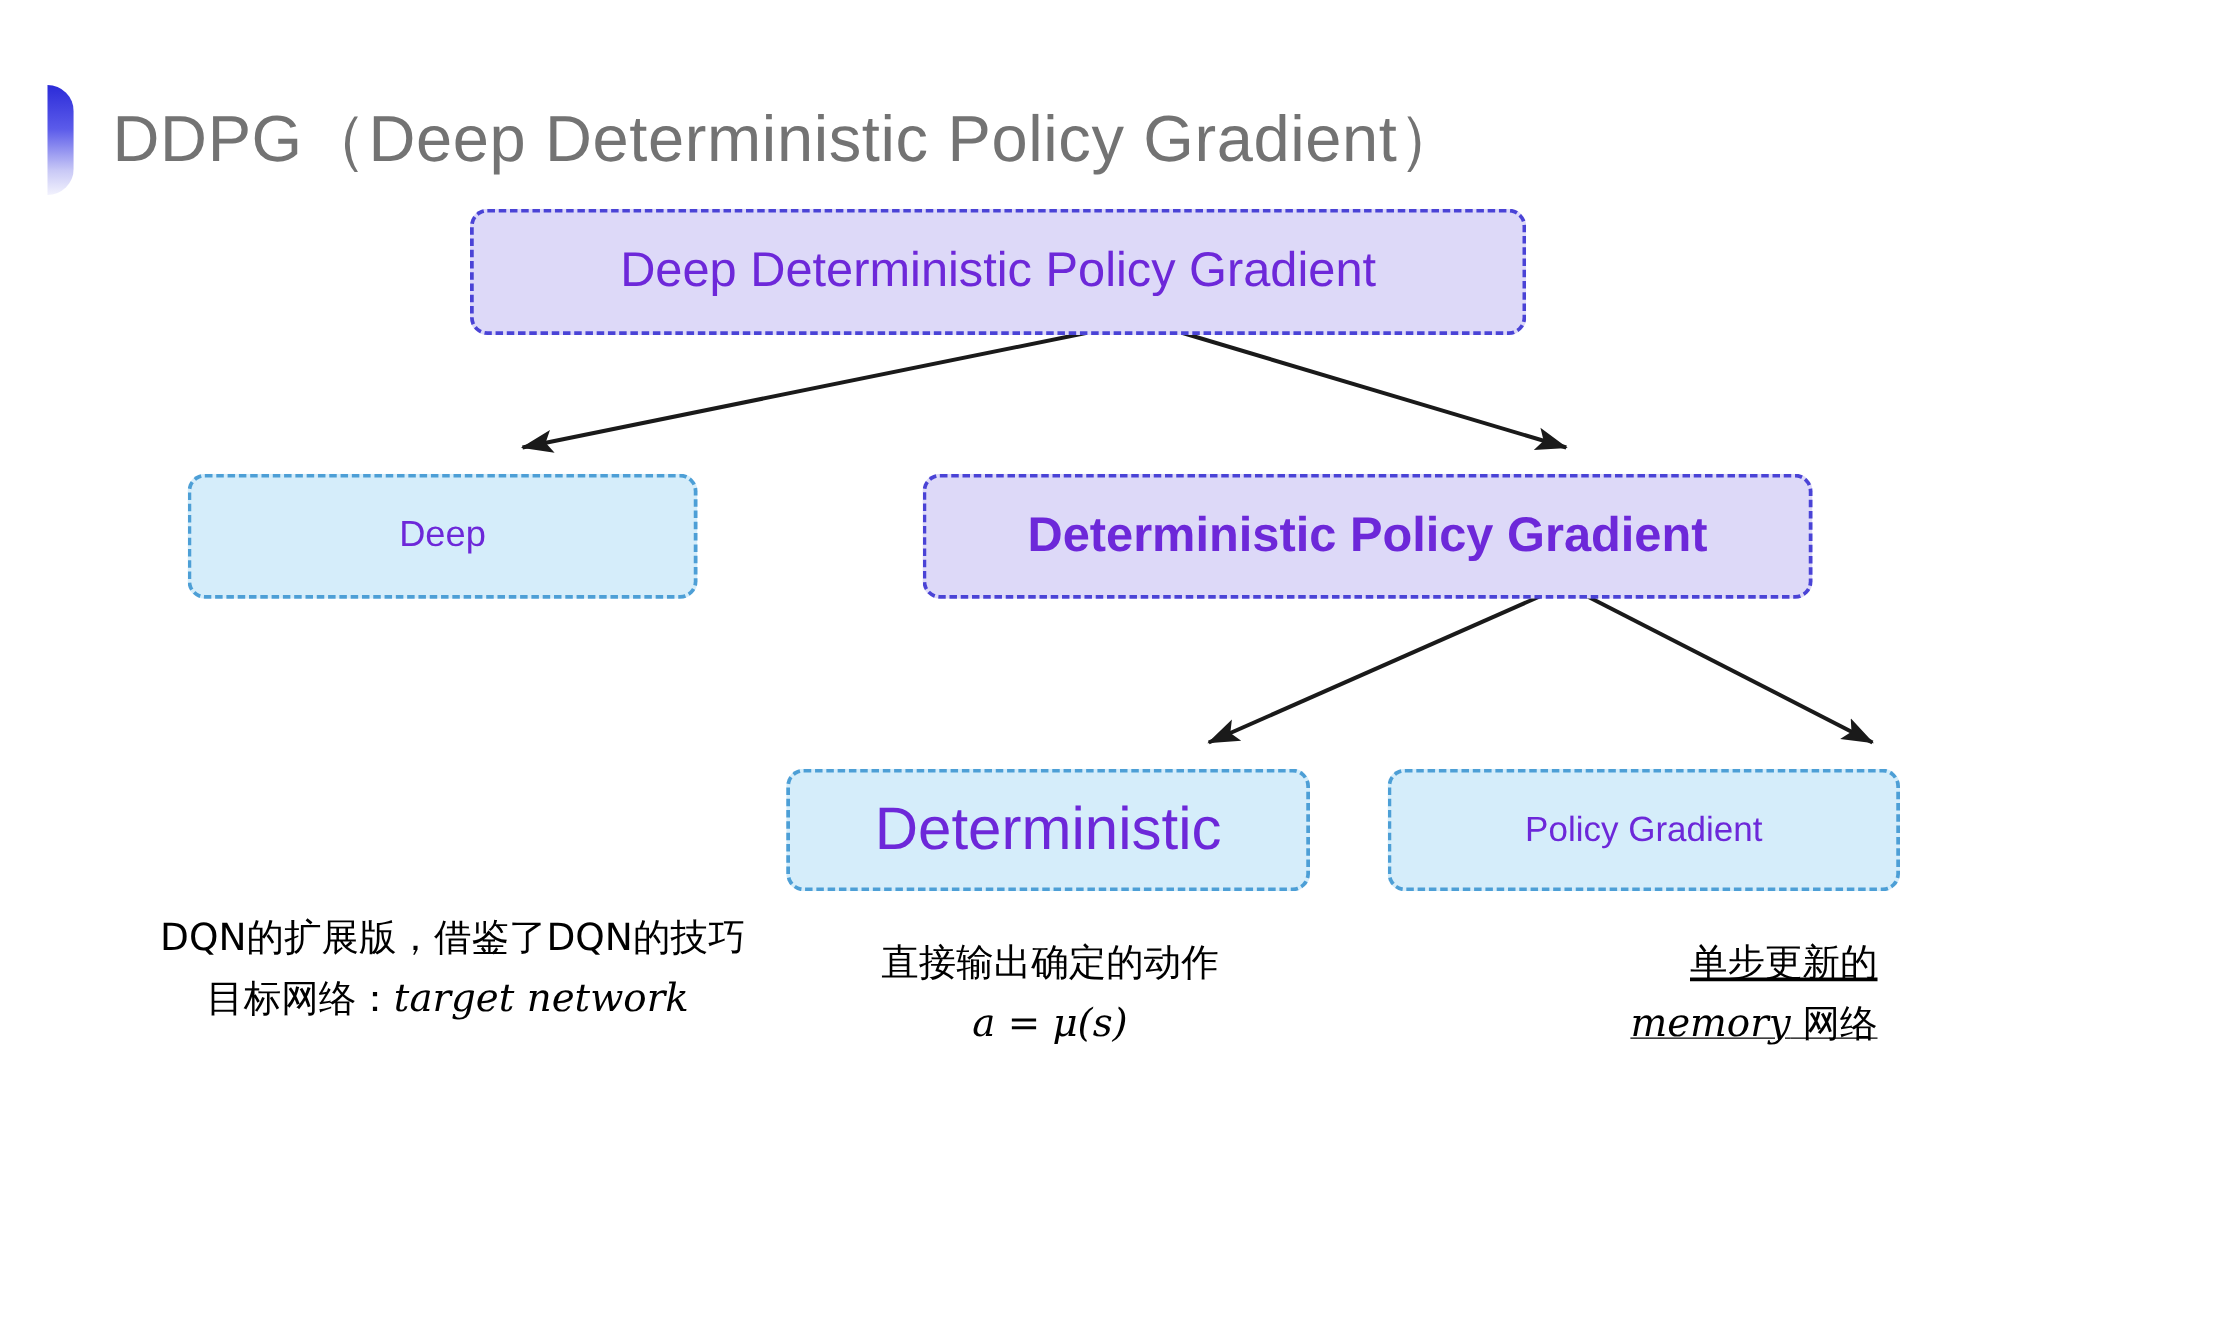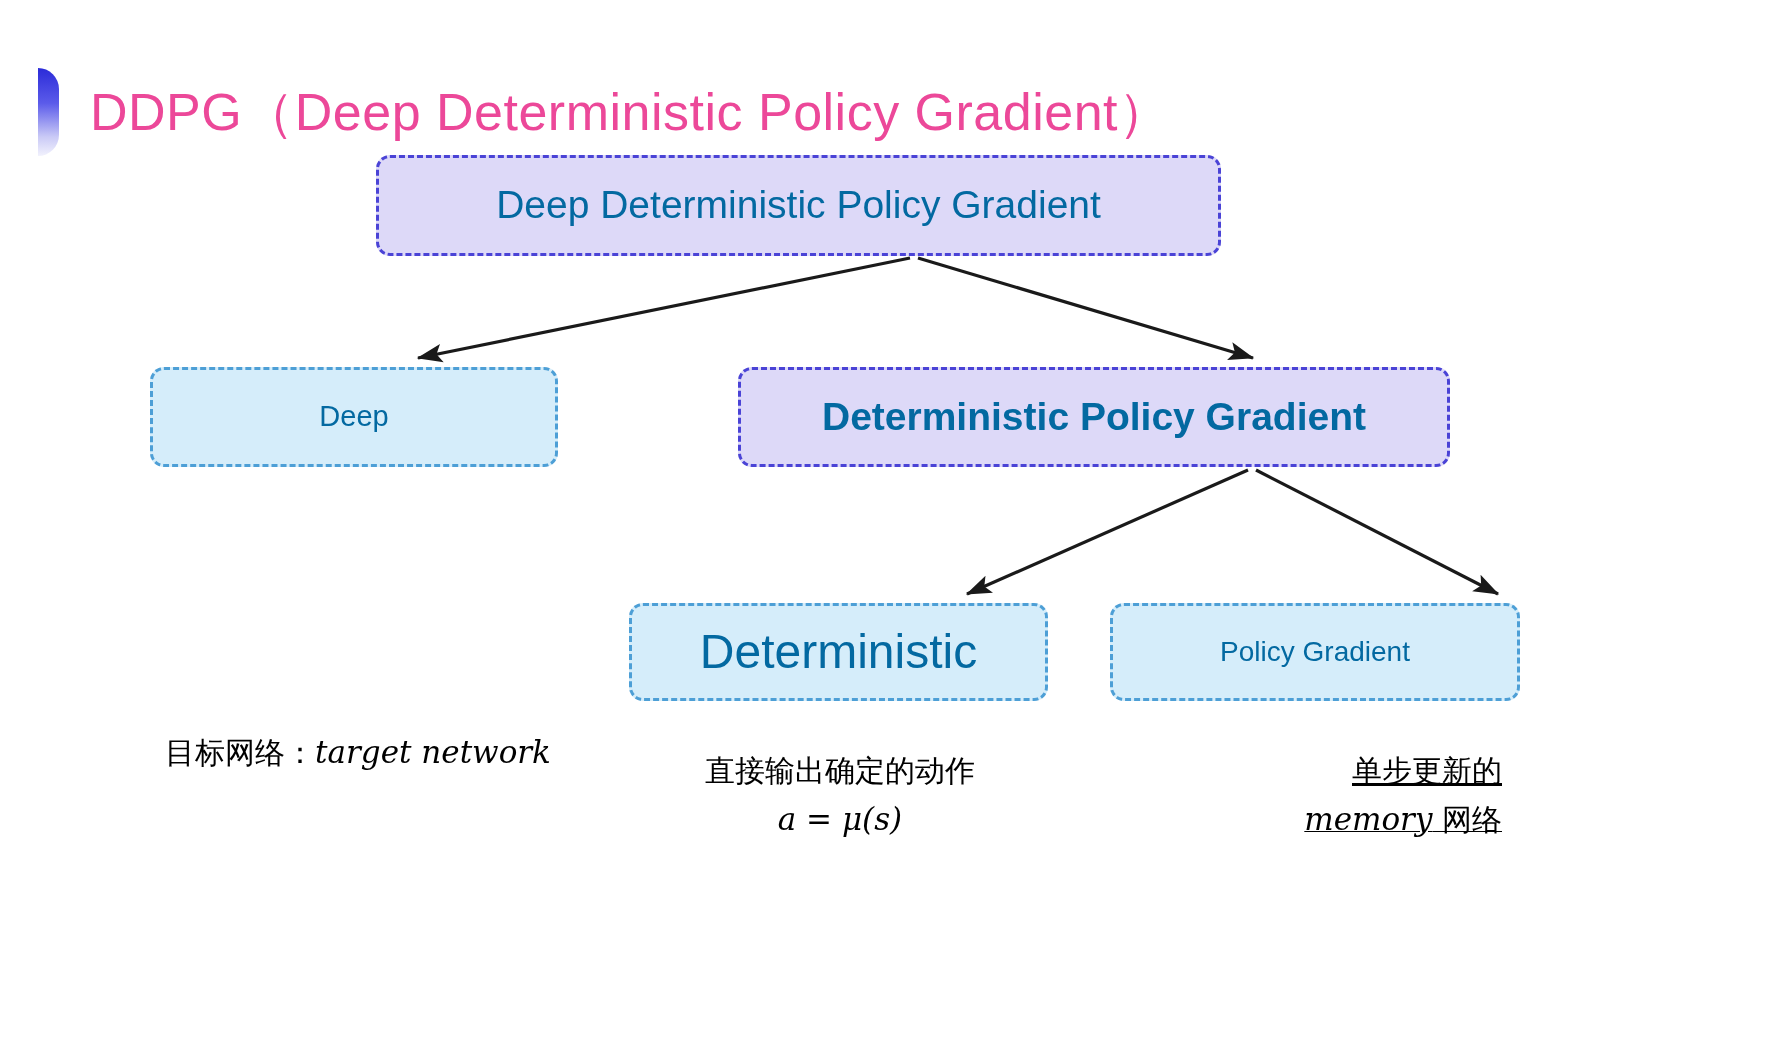--- a/index.html
+++ b/index.html
@@ -43,39 +43,40 @@
     border-top-left-radius: 44px 44px;
     border-bottom-left-radius: 44px 44px;
     background: linear-gradient(180deg, #2b2bd8 0%, #5b5bea 40%, #c9c9f6 78%, #f2f2fd 100%);
     clip-path: inset(0 0 0 50%);
     transform: translateX(-21px);
     flex: 0 0 auto;
   }
   #title-text {
     margin-left: 10px;
     font-size: 52px;
-    color: #ec4899;
+    color: #737373;
     font-weight: 400;
     letter-spacing: 0.5px;
     white-space: nowrap;
     line-height: 1;
   }
 
   
   .node {
     position: absolute;
     box-sizing: border-box;
     display: flex;
     align-items: center;
     justify-content: center;
     border-radius: 14px;
     text-align: center;
     line-height: 1.1;
-    color: #0369a1;
+    color: #6d28d9;
     font-weight: 400;
+    margin-top: 12px;
   }
   .node-purple {
     background: #ddd9f8;
     border: 3px dashed #4a43d6;
   }
   .node-blue {
     background: #d5edfa;
     border: 3px dashed #4d9fd6;
   }
 
@@ -197,20 +198,21 @@
 
   <div class="node node-blue" id="node-deep">Deep</div>
 
   <div class="node node-purple" id="node-dpg">Deterministic Policy Gradient</div>
 
   <div class="node node-blue" id="node-deterministic">Deterministic</div>
 
   <div class="node node-blue" id="node-policy-gradient">Policy Gradient</div>
 
   <div class="caption" id="caption-deep">
+    <span class="cap-line cn">DQN的扩展版，借鉴了DQN的技巧</span>
     <span class="cap-line">
       <span class="cn">目标网络：</span><span class="mathit">target network</span>
     </span>
   </div>
 
   <div class="caption" id="caption-deterministic">
     <span class="cap-line cn">直接输出确定的动作</span>
     <span class="cap-line mathit">a = μ(s)</span>
   </div>
 

